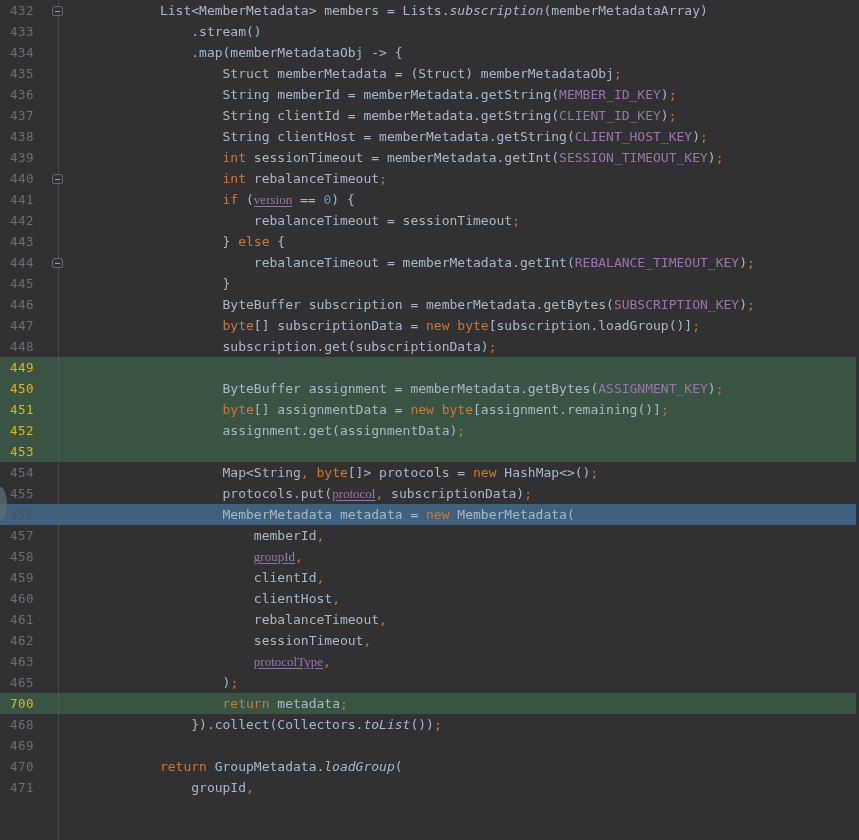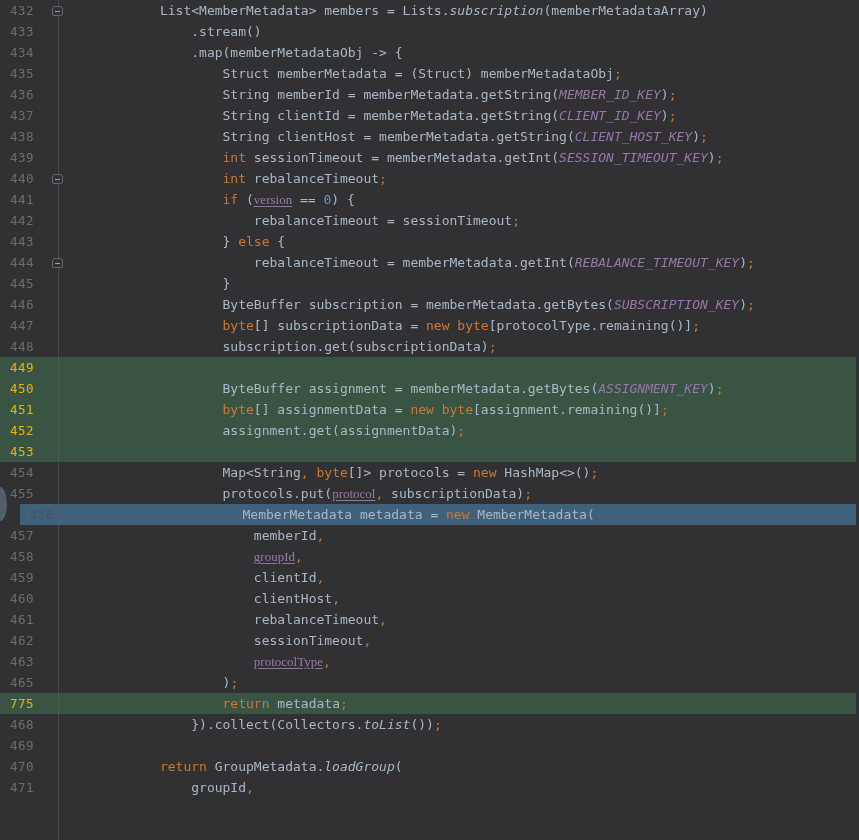--- a/index.html
+++ b/index.html
@@ -11,21 +11,21 @@
     font-family:"DejaVu Sans Mono","Liberation Mono",monospace;
   }
   #rows{position:relative;}
   .row{
     position:relative;
     display:flex;
     height:21px;
     align-items:stretch;
   }
   .row.hl-add{background:#3a5443;}
-  .row.hl-caret{background:#3f617c;margin-left:20px;}
+  .row.hl-caret{background:#3f617c;}
   .gut{
     position:relative;
     width:58px;
     flex:none;
     display:flex;
     align-items:center;
   }
   .num{
     padding-left:10px;
     font-size:12.5px;
@@ -37,21 +37,21 @@
   .row.hl-add .num{color:#eab308;}
   .code{
     white-space:pre;
     font-size:13px;
     line-height:21px;
     color:#a9b7c6;
     padding-left:8px;
   }
   .tk-d{color:#a9b7c6;}
   .tk-k{color:#cc7832;}
-  .tk-c{color:#9876aa;font-style:italic;}
+  .tk-c{color:#9876aa;}
   .tk-f{color:#9876aa;text-decoration:underline;text-underline-offset:2px;text-decoration-color:#8a7a9b;font-family:Liberation Serif, serif;}
   .tk-n{color:#6897bb;}
   .tk-m{color:#a9b7c6;font-style:italic;}
   #gutter-border{
     position:absolute;
     left:58px;top:0;bottom:0;
     width:1px;
     background:#5a5f60;
     opacity:.55;
     z-index:3;
@@ -183,21 +183,21 @@
       <div class="row">
         <div class="gut">
           <span class="num">446</span>
         </div>
         <div class="code">                    <span class="tk-d">ByteBuffer subscription = memberMetadata.getBytes(</span><span class="tk-c">SUBSCRIPTION_KEY</span><span class="tk-d">)</span><span class="tk-k">;</span></div>
       </div>
       <div class="row">
         <div class="gut">
           <span class="num">447</span>
         </div>
-        <div class="code">                    <span class="tk-k">byte</span><span class="tk-d">[] subscriptionData = </span><span class="tk-k">new byte</span><span class="tk-d">[protocolType.remaining()]</span><span class="tk-k">;</span></div>
+        <div class="code">                    <span class="tk-k">byte</span><span class="tk-d">[] subscriptionData = </span><span class="tk-k">new byte</span><span class="tk-d">[subscription.loadGroup()]</span><span class="tk-k">;</span></div>
       </div>
       <div class="row">
         <div class="gut">
           <span class="num">448</span>
         </div>
         <div class="code">                    <span class="tk-d">subscription.get(subscriptionData)</span><span class="tk-k">;</span></div>
       </div>
       <div class="row hl-add">
         <div class="gut">
           <span class="num">449</span>
@@ -289,21 +289,21 @@
         <div class="code">                        <span class="tk-f">protocolType</span><span class="tk-k">,</span></div>
       </div>
       <div class="row">
         <div class="gut">
           <span class="num">465</span>
         </div>
         <div class="code">                    <span class="tk-d">)</span><span class="tk-k">;</span></div>
       </div>
       <div class="row hl-add">
         <div class="gut">
-          <span class="num">775</span>
+          <span class="num">700</span>
         </div>
         <div class="code">                    <span class="tk-k">return</span><span class="tk-d"> metadata</span><span class="tk-k">;</span></div>
       </div>
       <div class="row">
         <div class="gut">
           <span class="num">468</span>
         </div>
         <div class="code">                <span class="tk-d">}).collect(Collectors.</span><span class="tk-m">toList</span><span class="tk-d">())</span><span class="tk-k">;</span></div>
       </div>
       <div class="row">

